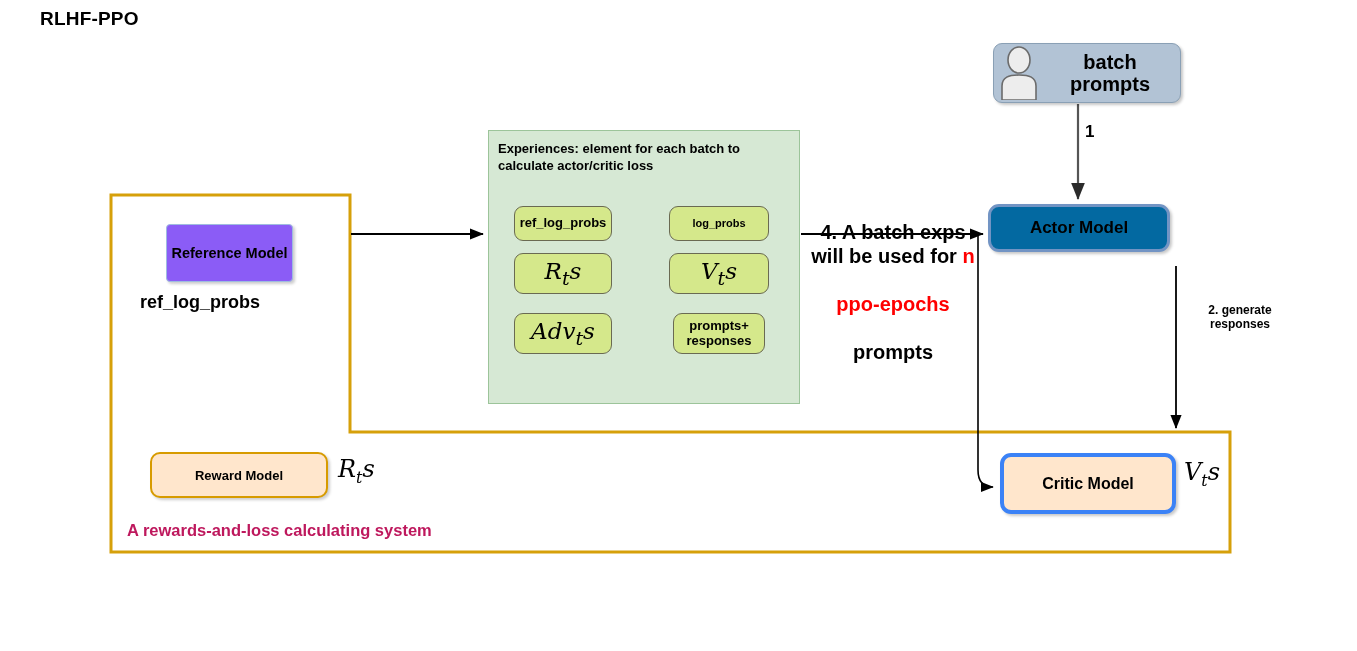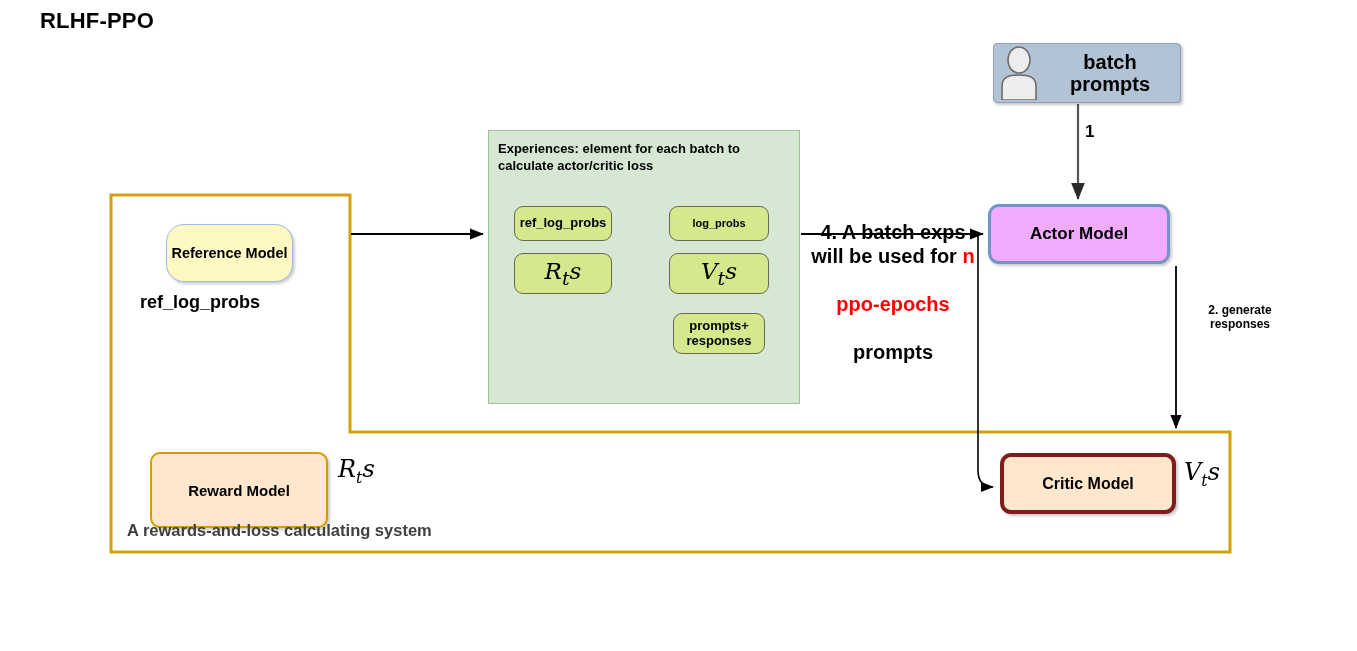--- a/index.html
+++ b/index.html
@@ -6,68 +6,68 @@
   body{
     width:1357px;height:651px;position:relative;overflow:hidden;
     font-family:"Liberation Sans",sans-serif;
     -webkit-font-smoothing:antialiased;
   }
   #canvas{position:absolute;left:0;top:0;width:1357px;height:651px;}
   .svg-layer{position:absolute;left:0;top:0;width:1357px;height:651px;pointer-events:none;}
 
   .title{
     position:absolute;left:40px;top:8px;
-    font-size:22px;font-weight:bold;color:#000;letter-spacing:0.2px;
+    font-size:19px;font-weight:bold;color:#000;letter-spacing:0.2px;
   }
 
   
   .node{
     position:absolute;box-sizing:border-box;
     display:flex;align-items:center;justify-content:center;
     text-align:center;font-weight:bold;color:#000;
   }
 
   .batch-prompts{
     left:993px;top:43px;width:188px;height:60px;
-    background:#b2c3d5;border:1px solid #8aa0b5;border-radius:4px;
+    background:#b2c3d5;border:1px solid #8aa0b5;border-radius:9px;
     box-shadow:2px 2px 3px rgba(0,0,0,0.22);
     font-size:20px;line-height:1.12;
     padding-left:52px;padding-right:6px;
   }
   .person-icon{
     position:absolute;left:996px;top:46px;width:46px;height:54px;
   }
 
   .actor-model{
-    left:988px;top:204px;width:182px;height:60px;
-    background:#f0abfc;border:3px solid #7294c4;border-radius:11px;
+    left:988px;top:204px;width:182px;height:48px;
+    background:#0369a1;border:3px solid #7294c4;border-radius:11px;
     box-shadow:2px 2px 3px rgba(0,0,0,0.22);
     font-size:17px;
   }
 
   .reference-model{
     left:166px;top:224px;width:127px;height:58px;
-    background:#fef9c3;border:1px solid #9fbbe0;border-radius:18px;
+    background:#8b5cf6;border:1px solid #9fbbe0;border-radius:4px;
     box-shadow:2px 2px 3px rgba(0,0,0,0.2);
     font-size:14.5px;
   }
   .ref-log-probs-label{
     position:absolute;left:140px;top:292px;
     font-size:18px;font-weight:bold;color:#000;
   }
 
   .reward-model{
-    left:150px;top:452px;width:178px;height:76px;
+    left:150px;top:452px;width:178px;height:46px;
     background:#ffe6cc;border:2.5px solid #d79b00;border-radius:10px;
     box-shadow:2px 2px 3px rgba(0,0,0,0.2);
-    font-size:15px;
+    font-size:13px;
   }
   .critic-model{
     left:1000px;top:453px;width:176px;height:61px;
-    background:#ffe6cc;border:4px solid #7f1d1d;border-radius:11px;
+    background:#ffe6cc;border:4px solid #3b82f6;border-radius:11px;
     box-shadow:2px 2px 3px rgba(0,0,0,0.22);
     font-size:16px;
   }
 
   
   .math{
     position:absolute;
     font-family:"DejaVu Serif","Liberation Serif",serif;
     font-style:italic;color:#000;white-space:nowrap;
   }
@@ -99,21 +99,21 @@
   .chip-ref{left:514px;top:206px;width:98px;height:35px;font-size:13px;}
   .chip-rts{left:514px;top:253px;width:98px;height:41px;}
   .chip-advts{left:514px;top:313px;width:98px;height:41px;}
   .chip-log{left:669px;top:206px;width:100px;height:35px;font-size:11px;}
   .chip-vts{left:669px;top:253px;width:100px;height:41px;}
   .chip-pr{left:673px;top:313px;width:92px;height:41px;font-size:13px;}
 
   
   .sys-caption{
     position:absolute;left:127px;top:521px;
-    font-size:16.5px;font-weight:bold;color:#404040;white-space:nowrap;
+    font-size:16.5px;font-weight:bold;color:#be185d;white-space:nowrap;
   }
 
   
   .edge-label{
     position:absolute;font-weight:bold;color:#000;text-align:center;
     line-height:1.2;white-space:pre-line;
   }
   .lbl-1{left:1085px;top:122px;font-size:17px;}
   .lbl-2{left:1180px;top:303px;font-size:12px;width:120px;}
   .lbl-3{left:352px;top:190px;font-size:17px;width:150px;text-align:left;}
@@ -190,20 +190,23 @@
   </div>
   <div class="chip chip-log">
     <span>log_probs</span>
   </div>
   <div class="chip mathchip chip-rts">
     <span><span>R</span><sub>t</sub><span>s</span></span>
   </div>
   <div class="chip mathchip chip-vts">
     <span><span>V</span><sub>t</sub><span>s</span></span>
   </div>
+  <div class="chip mathchip chip-advts">
+    <span><span>Adv</span><sub>t</sub><span>s</span></span>
+  </div>
   <div class="chip chip-pr">
     <span style="white-space:pre-line;">prompts+
 responses</span>
   </div>
 
   <div class="edge-label lbl-1">1</div>
   <div class="edge-label lbl-2">2. generate
 responses</div>
   <div class="edge-label lbl-4">
     <span style="white-space:pre-line;">4. A batch exps

